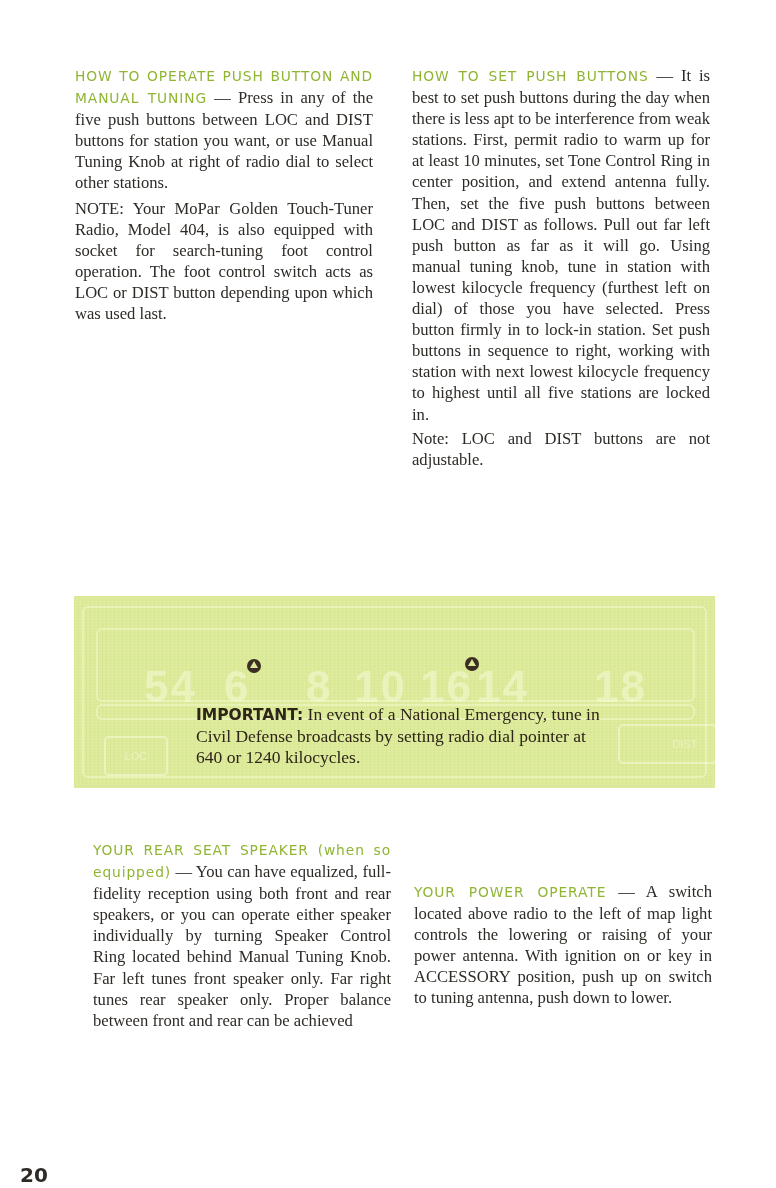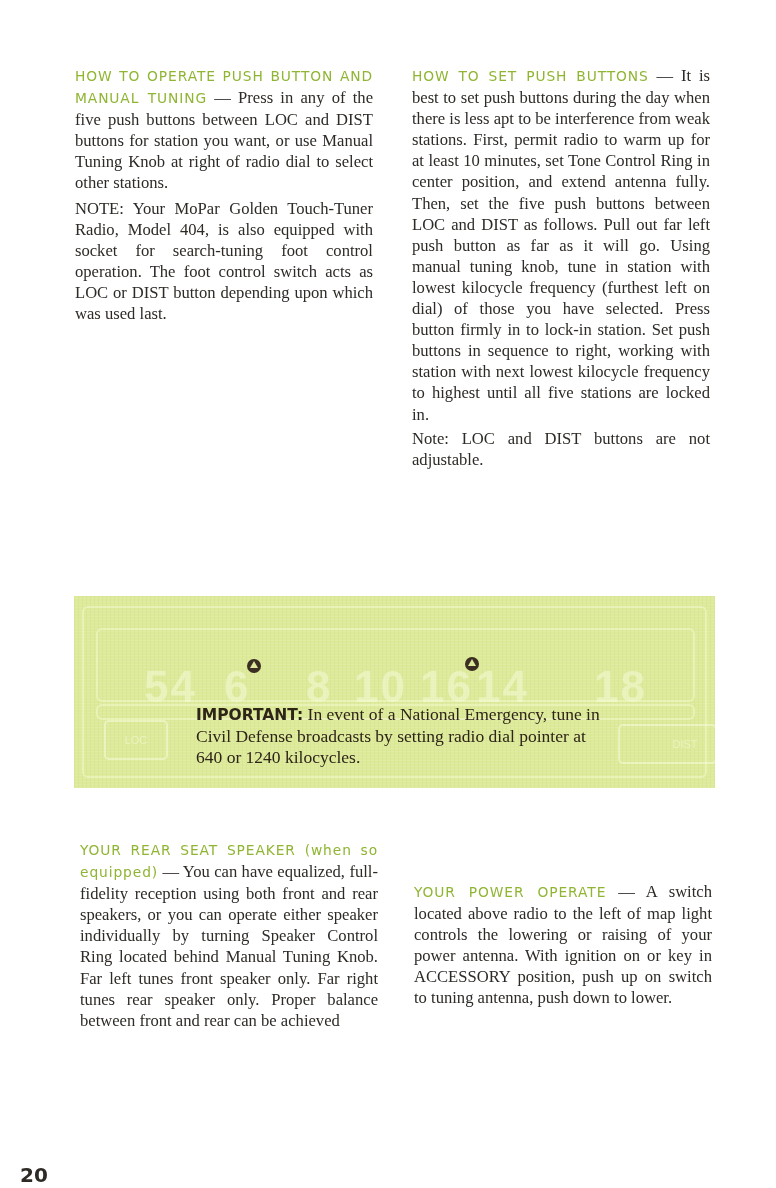--- a/index.html
+++ b/index.html
@@ -6,21 +6,21 @@
   body { width:776px; height:1188px; position:relative; overflow:hidden;
          font-family:"DejaVu Serif", "Liberation Serif", serif; color:#2e2a26; }
   .col { position:absolute; width:298px; font-family:"Liberation Serif", serif;
          font-size:16.6px; line-height:21.1px; text-align:justify; color:#2e2a26; }
   .head { font-family:"DejaVu Sans", "Liberation Sans", sans-serif; font-weight:normal;
           color:#8fb532; font-size:13.8px; letter-spacing:0.9px; }
   .para { margin:0; }
   .gap { height:21px; }
   #c1 { left:75px; top:65px; }
   #c2 { left:412px; top:65px; }
-  #c3 { left:80px; top:839px; }
+  #c3 { left:93px; top:839px; }
   #c4 { left:414px; top:839px; }
   .panel { position:absolute; left:74px; top:596px; width:641px; height:192px;
            background:#dcea9a;
            background-image:
              repeating-linear-gradient(0deg, rgba(255,255,255,0.08) 0 1px, transparent 1px 3px),
              repeating-linear-gradient(90deg, rgba(160,190,70,0.10) 0 1px, transparent 1px 4px);
            overflow:hidden; }
   .panel .frame { position:absolute; border:2px solid rgba(240,248,200,0.6); border-radius:6px; }
   .panel .numeral { position:absolute; top:50px; font-family:"Liberation Sans", sans-serif;
                     font-size:44px; color:rgba(245,250,215,0.55); font-weight:bold; letter-spacing:2px;margin-top:16px; }
@@ -63,21 +63,21 @@
   <span class="numeral" style="left:70px;">54</span>
   <span class="numeral" style="left:150px;">6</span>
   <span class="numeral" style="left:232px;">8</span>
   <span class="numeral" style="left:280px;">10</span>
   <span class="numeral" style="left:346px;">16</span>
   <span class="numeral" style="left:402px;">14</span>
   <span class="numeral" style="left:520px;">18</span>
   <span class="pointer" style="left:173px; top:63px;"></span>
   <span class="pointer" style="left:391px; top:61px;"></span>
   <div class="frame" style="left:22px; top:108px; width:595px; height:12px;"></div>
-  <div class="btn" style="left:30px; top:124px; width:60px; height:36px;">LOC</div>
+  <div class="btn" style="left:30px; top:140px; width:60px; height:36px;">LOC</div>
   <div class="btn" style="left:544px; top:128px; width:60px; height:36px;padding-left:35px;">DIST</div>
   <div class="important">
     <span class="lbl">IMPORTANT:</span><span> In event of a National Emergency, tune in Civil Defense broadcasts by setting radio dial pointer at 640 or 1240 kilocycles.</span>
   </div>
 </div>
 
 <div id="c3" class="col">
   <p class="para">
     <span class="head">YOUR REAR SEAT SPEAKER (when so equipped)</span><span> — You can have equalized, full-fidelity reception using both front and rear speakers, or you can operate either speaker individually by turning Speaker Control Ring located behind Manual Tuning Knob. Far left tunes front speaker only. Far right tunes rear speaker only. Proper balance between front and rear can be achieved</span>
   </p>

